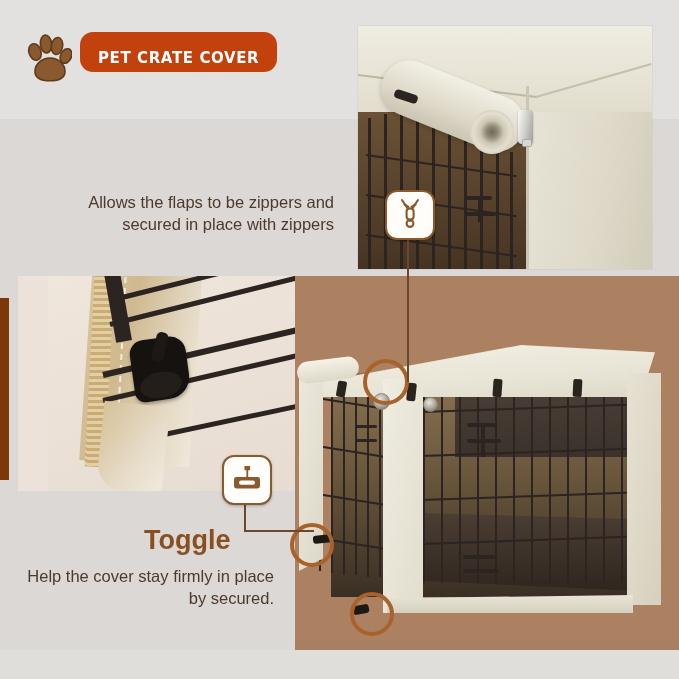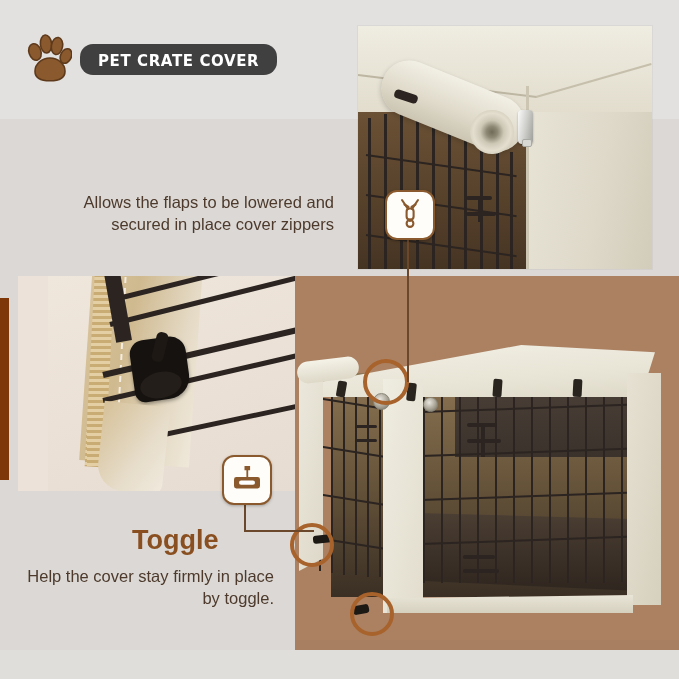--- a/index.html
+++ b/index.html
@@ -24,40 +24,40 @@
   
   #logo{position:absolute;left:26px;top:24px;display:flex;align-items:flex-start;}
   #paw{position:relative;width:46px;height:56px;margin-top:8px;}
   #paw svg{display:block;}
   #logo-text{margin-left:8px;}
   #brand{
     font-size:37px;font-weight:bold;color:#7a4a22;letter-spacing:-0.5px;
     line-height:1;font-family:"DejaVu Sans",sans-serif;
   }
   #tagline-badge{
-    margin-top:20px;background:#404040;border-radius:13px;
-    padding:8px 18px 5px 18px;display:inline-block;
+    margin-top:8px;background:#c2410c;border-radius:13px;
+    padding:17px 18px 5px 18px;display:inline-block;
   }
   #tagline{
     color:#ffffff;font-size:15px;font-weight:bold;letter-spacing:0.6px;
     font-family:"DejaVu Sans",sans-serif;line-height:1;
   }
 
   
   .feature-title{
     position:absolute;font-size:27px;font-weight:bold;color:#8a4f20;
     font-family:"Liberation Sans",sans-serif;line-height:1;
   }
   .feature-body{
     position:absolute;font-size:16.5px;color:#4d3a2c;line-height:1.33;
     font-family:"Liberation Sans",sans-serif;
   }
   #zipper-title{right:345px;top:157px;}
   #zipper-body{right:345px;top:192px;width:300px;text-align:right;}
-  #toggle-title{left:132px;top:527px;}
+  #toggle-title{left:144px;top:527px;}
   #toggle-body{left:20px;top:566px;width:254px;text-align:right;}
 
   
   .photo{position:absolute;overflow:hidden;}
 
   
   #photo-zipper{left:358px;top:26px;width:294px;height:243px;
     background:linear-gradient(170deg,#d9d4c6 0%,#cfc9b8 40%,#c6bfac 100%);
     box-shadow:0 0 0 1px rgba(0,0,0,0.04);}
   
@@ -330,18 +330,18 @@
   <div class="icon-card" id="icon-toggle-card">
     <span>
       <svg width="32" height="30" viewBox="0 0 32 30">
         <path d="M13.5 3 h5.6 v4.2 h-1.9 v7.5 h-1.8 V7.2 h-1.9 z" fill="#8a5a2e"></path>
         <rect x="3" y="14" width="26" height="11.5" rx="2.4" fill="#8a5a2e"></rect>
         <rect x="8" y="17.6" width="16" height="4.2" rx="2.1" fill="#ffffff"></rect>
       </svg>
     </span>
   </div>
 
-  <div class="feature-body" id="zipper-body">Allows the flaps to be lowered and secured in place cover zippers</div>
+  <div class="feature-body" id="zipper-body">Allows the flaps to be zippers and secured in place with zippers</div>
 
   <div class="feature-title" id="toggle-title">Toggle</div>
-  <div class="feature-body" id="toggle-body">Help the cover stay firmly in place by toggle.</div>
+  <div class="feature-body" id="toggle-body">Help the cover stay firmly in place by secured.</div>
 
 </div>
 
 </body></html>

